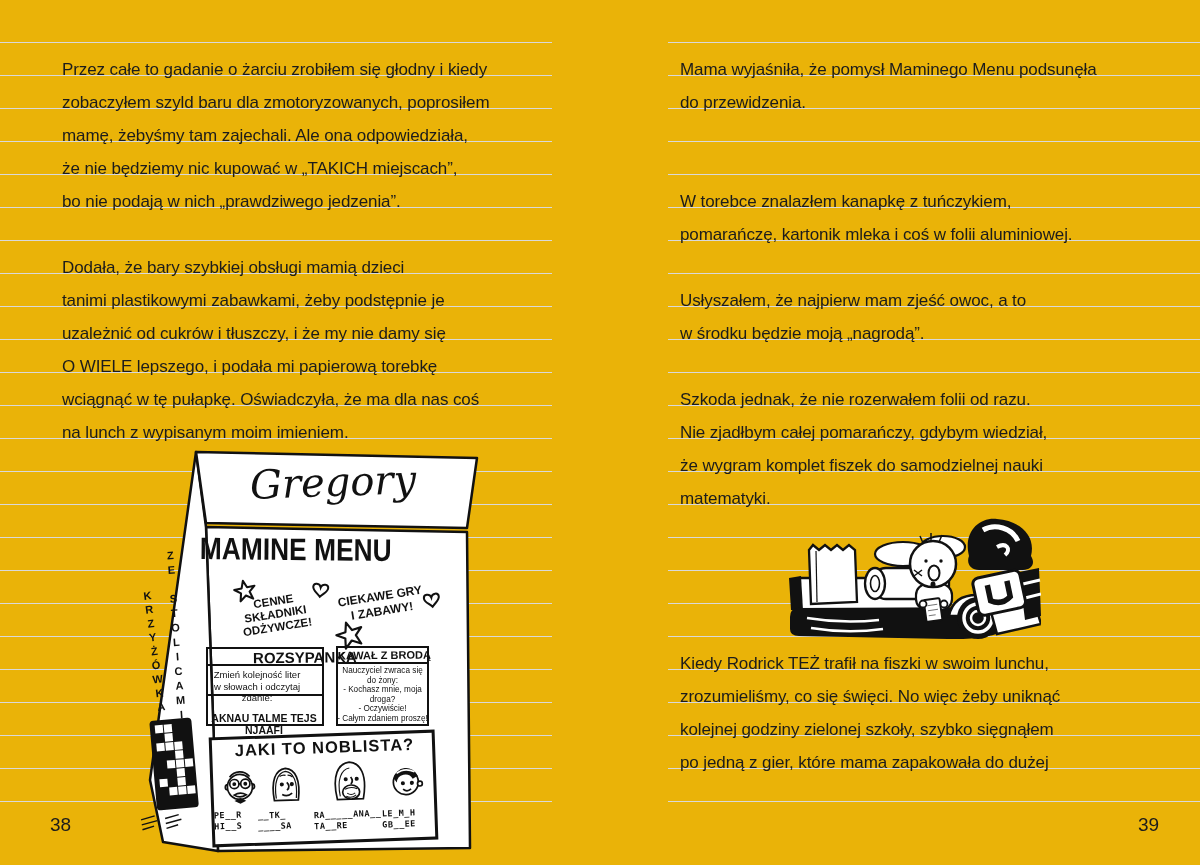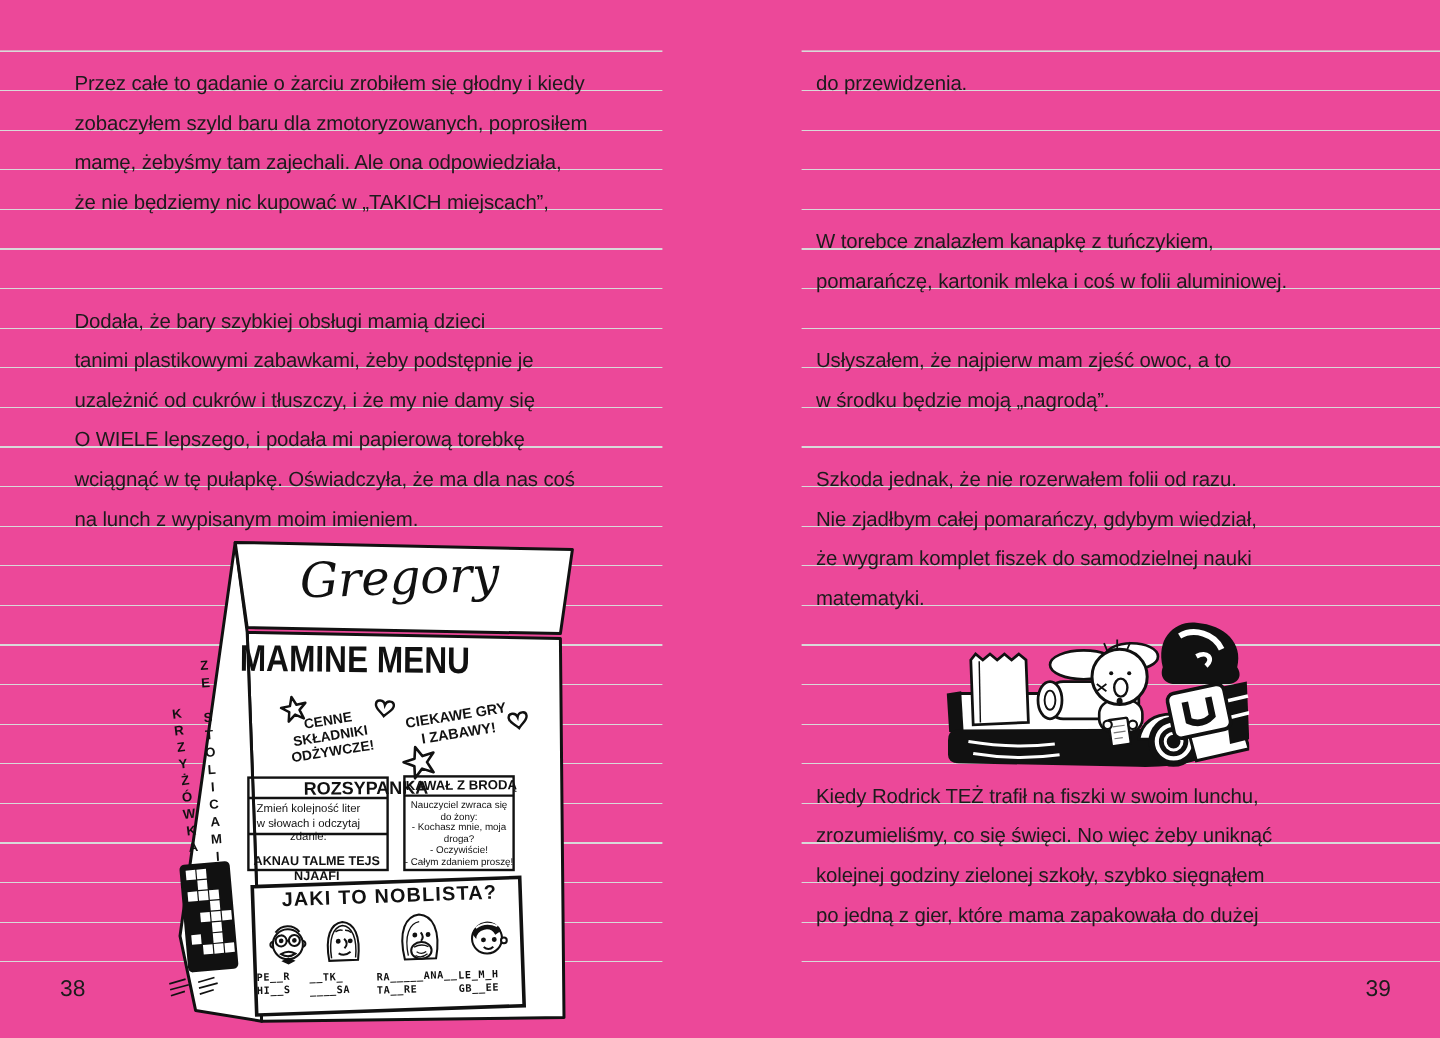--- a/index.html
+++ b/index.html
@@ -1,16 +1,16 @@
 <!DOCTYPE html>
 <html><head>
 <meta charset="utf-8">
 <style>
   html,body{margin:0;padding:0;background:#ffffff;}
-  #spread{position:relative;width:1200px;height:865px;background:#ec4899;overflow:hidden;
+  #spread{position:relative;width:1200px;height:865px;background:#eab308;overflow:hidden;
           font-family:"Liberation Sans",sans-serif;color:#1c1c1c;}
   .rules{position:absolute;background:repeating-linear-gradient(to bottom,#d9d9d9 0 1px,transparent 1px 33px);}
   .para{position:absolute;font-size:17px;line-height:33px;letter-spacing:-0.1px;white-space:nowrap;}
   .pagenum{position:absolute;font-size:19px;line-height:33px;}
   
   #bag{position:absolute;left:118px;top:443px;width:362px;height:418px;}
   #bag svg,#car svg{position:absolute;left:0;top:0;}
   .ov{position:absolute;white-space:nowrap;color:#111;}
   .vert{writing-mode:vertical-rl;text-orientation:upright;font-weight:bold;font-size:11px;}
   .ctr{text-align:center;white-space:normal;}
@@ -27,32 +27,34 @@
 <div id="spread">
 
   <div class="rules" style="left:0;top:42px;width:552px;height:761px;"></div>
   <div class="rules" style="left:668px;top:42px;width:532px;height:761px;"></div>
 
   <div class="para" style="left:62px;top:53px;">
     <div>Przez całe to gadanie o żarciu zrobiłem się głodny i kiedy</div>
     <div>zobaczyłem szyld baru dla zmotoryzowanych, poprosiłem</div>
     <div>mamę, żebyśmy tam zajechali. Ale ona odpowiedziała,</div>
     <div>że nie będziemy nic kupować w „TAKICH miejscach”,</div>
+    <div>bo nie podają w nich „prawdziwego jedzenia”.</div>
   </div>
   <div class="para" style="left:62px;top:251px;">
     <div>Dodała, że bary szybkiej obsługi mamią dzieci</div>
     <div>tanimi plastikowymi zabawkami, żeby podstępnie je</div>
     <div>uzależnić od cukrów i tłuszczy, i że my nie damy się</div>
     <div>O WIELE lepszego, i podała mi papierową torebkę</div>
     <div>wciągnąć w tę pułapkę. Oświadczyła, że ma dla nas coś</div>
     <div>na lunch z wypisanym moim imieniem.</div>
   </div>
   <div class="pagenum" style="left:50px;top:808px;">38</div>
 
   <div class="para" style="left:680px;top:53px;">
+    <div>Mama wyjaśniła, że pomysł Maminego Menu podsunęła</div>
     <div>do przewidzenia.</div>
   </div>
   <div class="para" style="left:680px;top:185px;">
     <div>W torebce znalazłem kanapkę z tuńczykiem,</div>
     <div>pomarańczę, kartonik mleka i coś w folii aluminiowej.</div>
   </div>
   <div class="para" style="left:680px;top:284px;">
     <div>Usłyszałem, że najpierw mam zjeść owoc, a to</div>
     <div>w środku będzie moją „nagrodą”.</div>
   </div>

